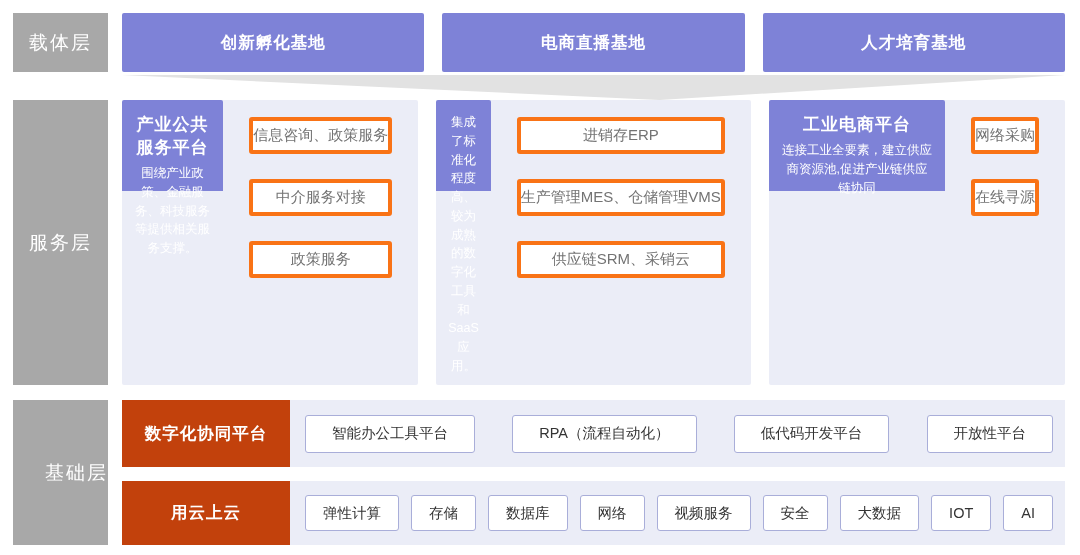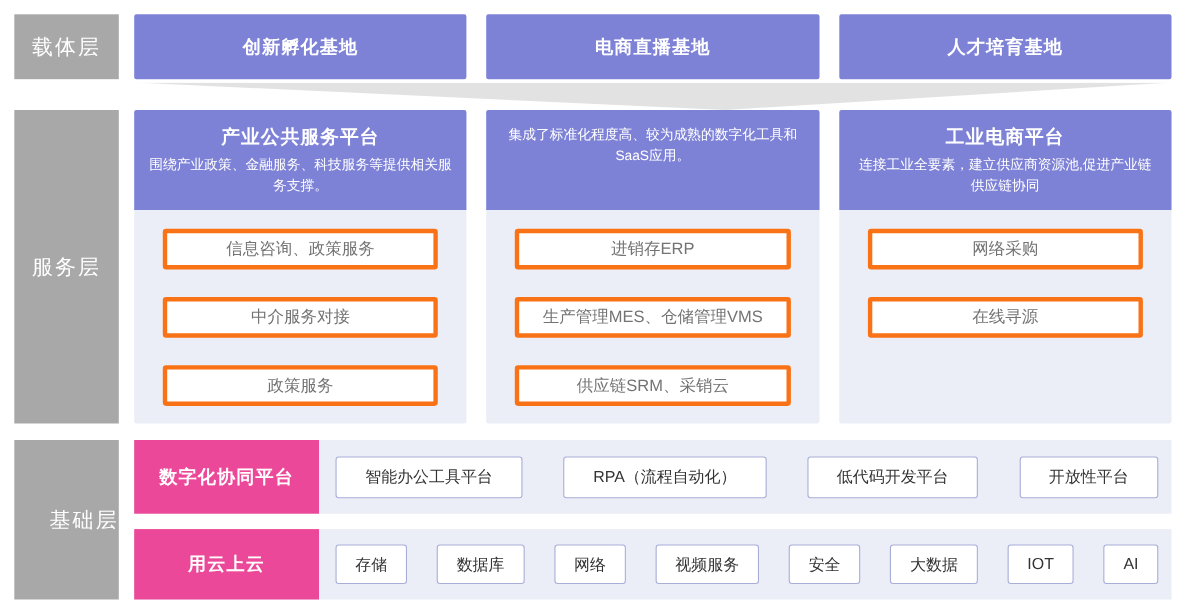--- a/index.html
+++ b/index.html
@@ -33,21 +33,21 @@
   }
 
   
   .chevron {
     top: 75px; height: 25px; background: #e2e2e2;
     clip-path: polygon(0 0, 100% 0, 57% 100%);
   }
 
   
   .service-row { top: 100px; height: 285px; display: flex; gap: 18px; }
-  .platform { flex: 1; background: #ebedf7; border-radius: 2px; display: flex; flex-direction: column; }
+  .platform { flex: 1; background: #ebedf7; border-radius: 2px; display: flex; flex-direction: row; }
   .platform-header {
     background: #7e82d7; color: #ffffff; height: 91px;
     padding: 13px 12px 0 12px; text-align: center; border-radius: 2px 2px 0 0;
   }
   .platform-title { font-size: 17px; font-weight: 700; letter-spacing: 1px; margin-bottom: 5px; }
   .platform-desc { font-size: 12.5px; line-height: 1.5; }
   .platform-body { padding-top: 17px; display: flex; flex-direction: column; gap: 25px; }
   .service-item {
     margin: 0 26px; height: 37px; background: #ffffff;
     border: 4px solid #f97316; border-radius: 3px;
@@ -56,21 +56,21 @@
   }
 
   
   .base-strip {
     position: absolute; left: 122px; width: 943px;
     background: #ebedf7; display: flex; align-items: stretch;
   }
   .base-strip.r1 { top: 400px; height: 67px; }
   .base-strip.r2 { top: 481px; height: 64px; }
   .base-strip-label {
-    width: 168px; flex: 0 0 168px; background: #ec4899; color: #ffffff;
+    width: 168px; flex: 0 0 168px; background: #c2410c; color: #ffffff;
     display: flex; align-items: center; justify-content: center;
     font-size: 16.5px; font-weight: 600; letter-spacing: 1px;
   }
   .base-items {
     flex: 1; display: flex; align-items: center;
     justify-content: space-between; padding: 0 12px 0 15px;
   }
   .base-item {
     background: #ffffff; border: 1px solid #a9aed9; border-radius: 3px;
     display: flex; align-items: center; justify-content: center;
@@ -140,20 +140,21 @@
       <div class="base-item">智能办公工具平台</div>
       <div class="base-item">RPA（流程自动化）</div>
       <div class="base-item">低代码开发平台</div>
       <div class="base-item">开放性平台</div>
     </div>
   </div>
 
   <div class="base-strip r2">
     <div class="base-strip-label">用云上云</div>
     <div class="base-items">
+      <div class="base-item">弹性计算</div>
       <div class="base-item">存储</div>
       <div class="base-item">数据库</div>
       <div class="base-item">网络</div>
       <div class="base-item">视频服务</div>
       <div class="base-item">安全</div>
       <div class="base-item">大数据</div>
       <div class="base-item">IOT</div>
       <div class="base-item">AI</div>
     </div>
   </div>

